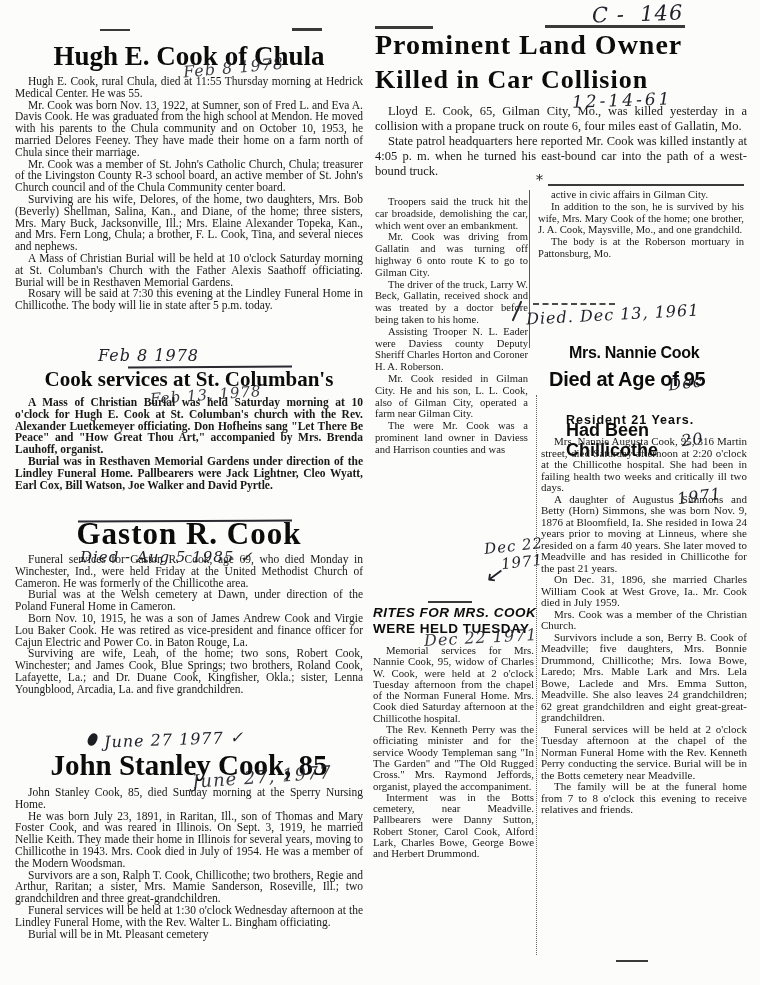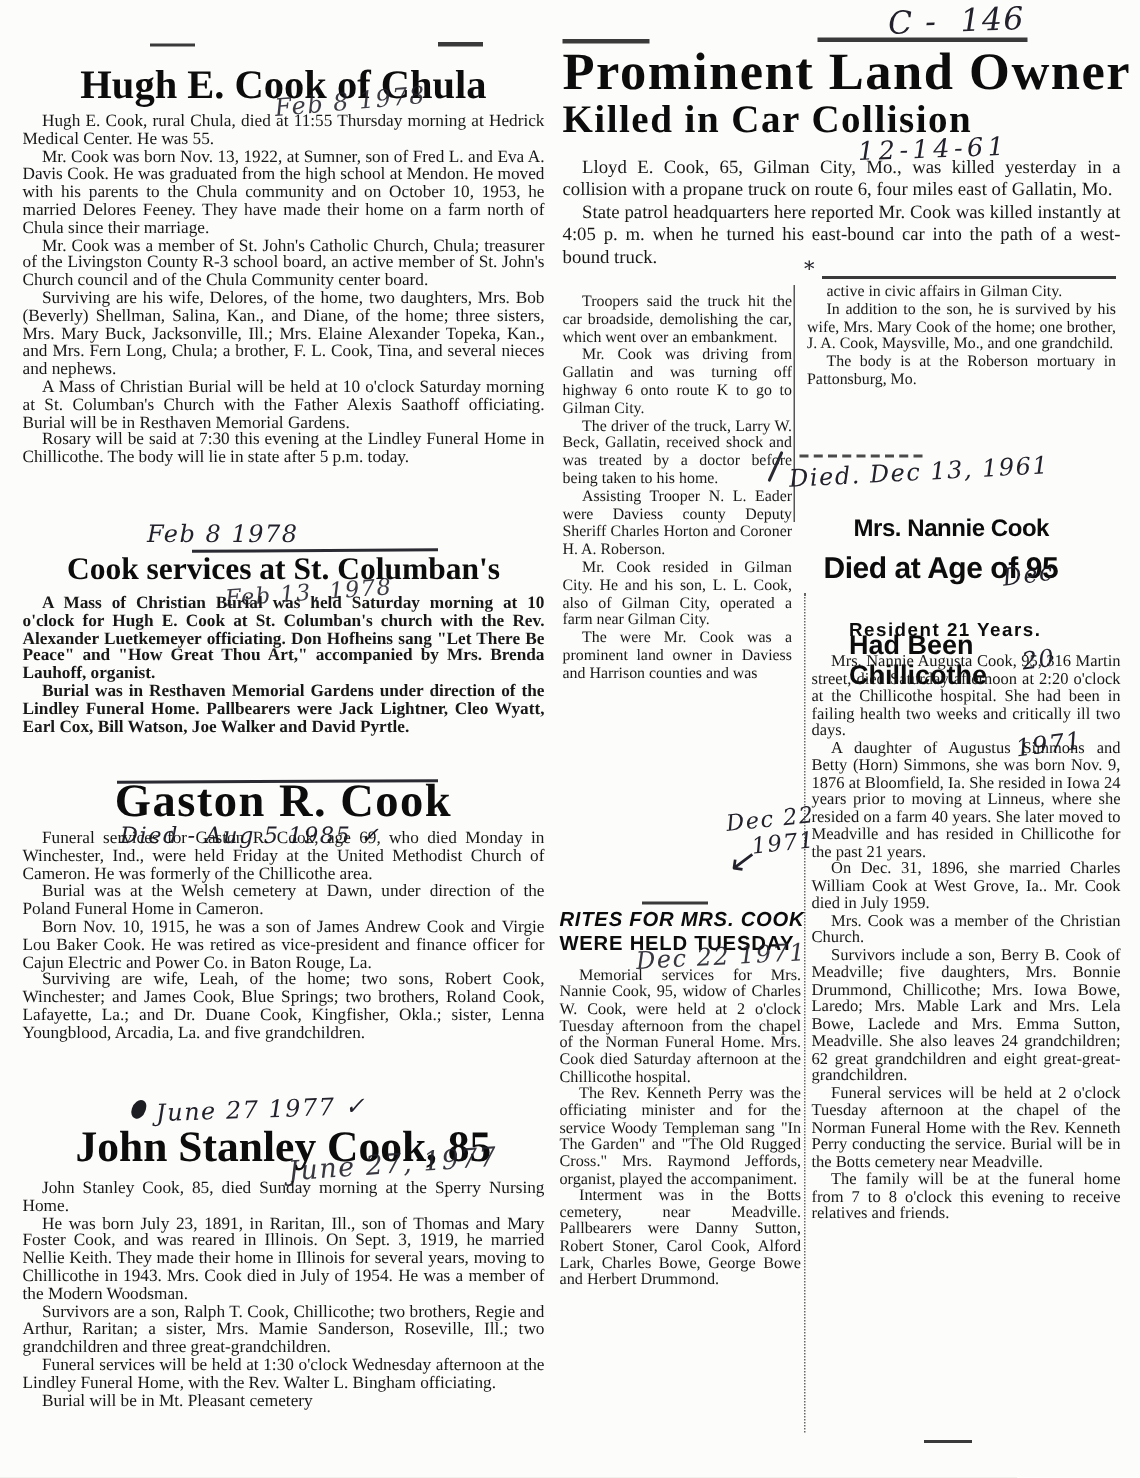--- a/index.html
+++ b/index.html
@@ -81,21 +81,21 @@
   <div class="abs hl-serif center" style="left:15px;top:750px;width:348px;font-size:29px;">John Stanley Cook, 85</div>
   <div class="abs hand" style="left:192px;top:766px;font-size:18px;transform:rotate(-4deg);opacity:.9;">June 27, 1977</div>
   <div class="abs newsbody sz-wide" style="left:15px;top:787px;width:348px;">
       <p class="para">John Stanley Cook, 85, died Sunday morning at the Sperry Nursing Home.</p>
       <p class="para">He was born July 23, 1891, in Raritan, Ill., son of Thomas and Mary Foster Cook, and was reared in Illinois. On Sept. 3, 1919, he married Nellie Keith. They made their home in Illinois for several years, moving to Chillicothe in 1943. Mrs. Cook died in July of 1954. He was a member of the Modern Woodsman.</p>
       <p class="para">Survivors are a son, Ralph T. Cook, Chillicothe; two brothers, Regie and Arthur, Raritan; a sister, Mrs. Mamie Sanderson, Roseville, Ill.; two grandchildren and three great-grandchildren.</p>
       <p class="para">Funeral services will be held at 1:30 o'clock Wednesday afternoon at the Lindley Funeral Home, with the Rev. Walter L. Bingham officiating.</p>
       <p class="para">Burial will be in Mt. Pleasant cemetery</p>
     </div>
 
-  <div class="abs hl-serif" style="left:375px;top:30px;width:382px;font-size:35px;letter-spacing:1px;">Prominent Land Owner</div>
+  <div class="abs hl-serif" style="left:375px;top:30px;width:382px;font-size:28px;letter-spacing:1px;">Prominent Land Owner</div>
   <div class="abs hl-serif" style="left:375px;top:66px;width:382px;font-size:26px;letter-spacing:1px;">Killed in Car Collision</div>
   <div class="abs hand" style="left:572px;top:90px;font-size:17px;letter-spacing:3px;transform:rotate(-2deg);">12-14-61</div>
 
   <div class="abs newsbody sz-lead" style="left:375px;top:104px;width:372px;">
       <p class="para">Lloyd E. Cook, 65, Gilman City, Mo., was killed yesterday in a collision with a propane truck on route 6, four miles east of Gallatin, Mo.</p>
       <p class="para">State patrol headquarters here reported Mr. Cook was killed instantly at 4:05 p. m. when he turned his east-bound car into the path of a west-bound truck.</p>
     </div>
 
   <div class="abs hand" style="left:536px;top:172px;font-size:14px;font-style:normal;">*</div>
   <div class="abs rule" style="left:548px;top:184px;width:196px;height:2px;"></div>

